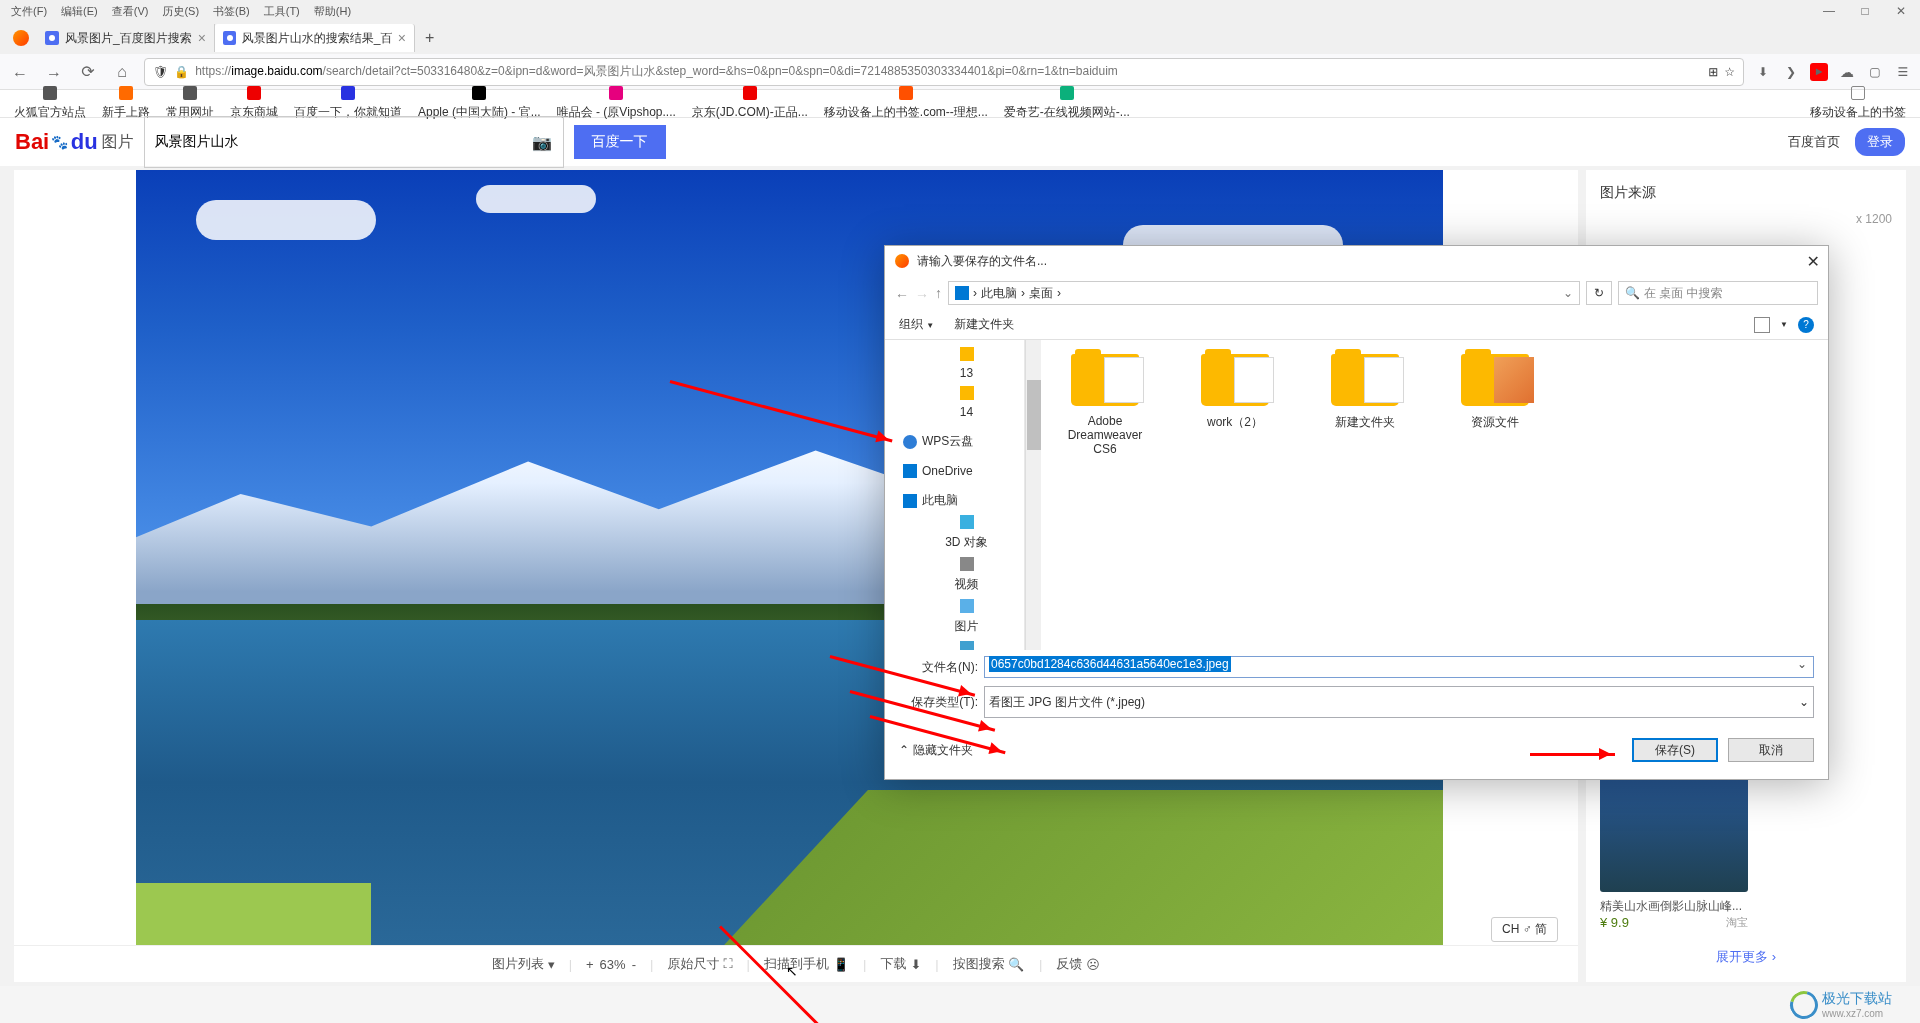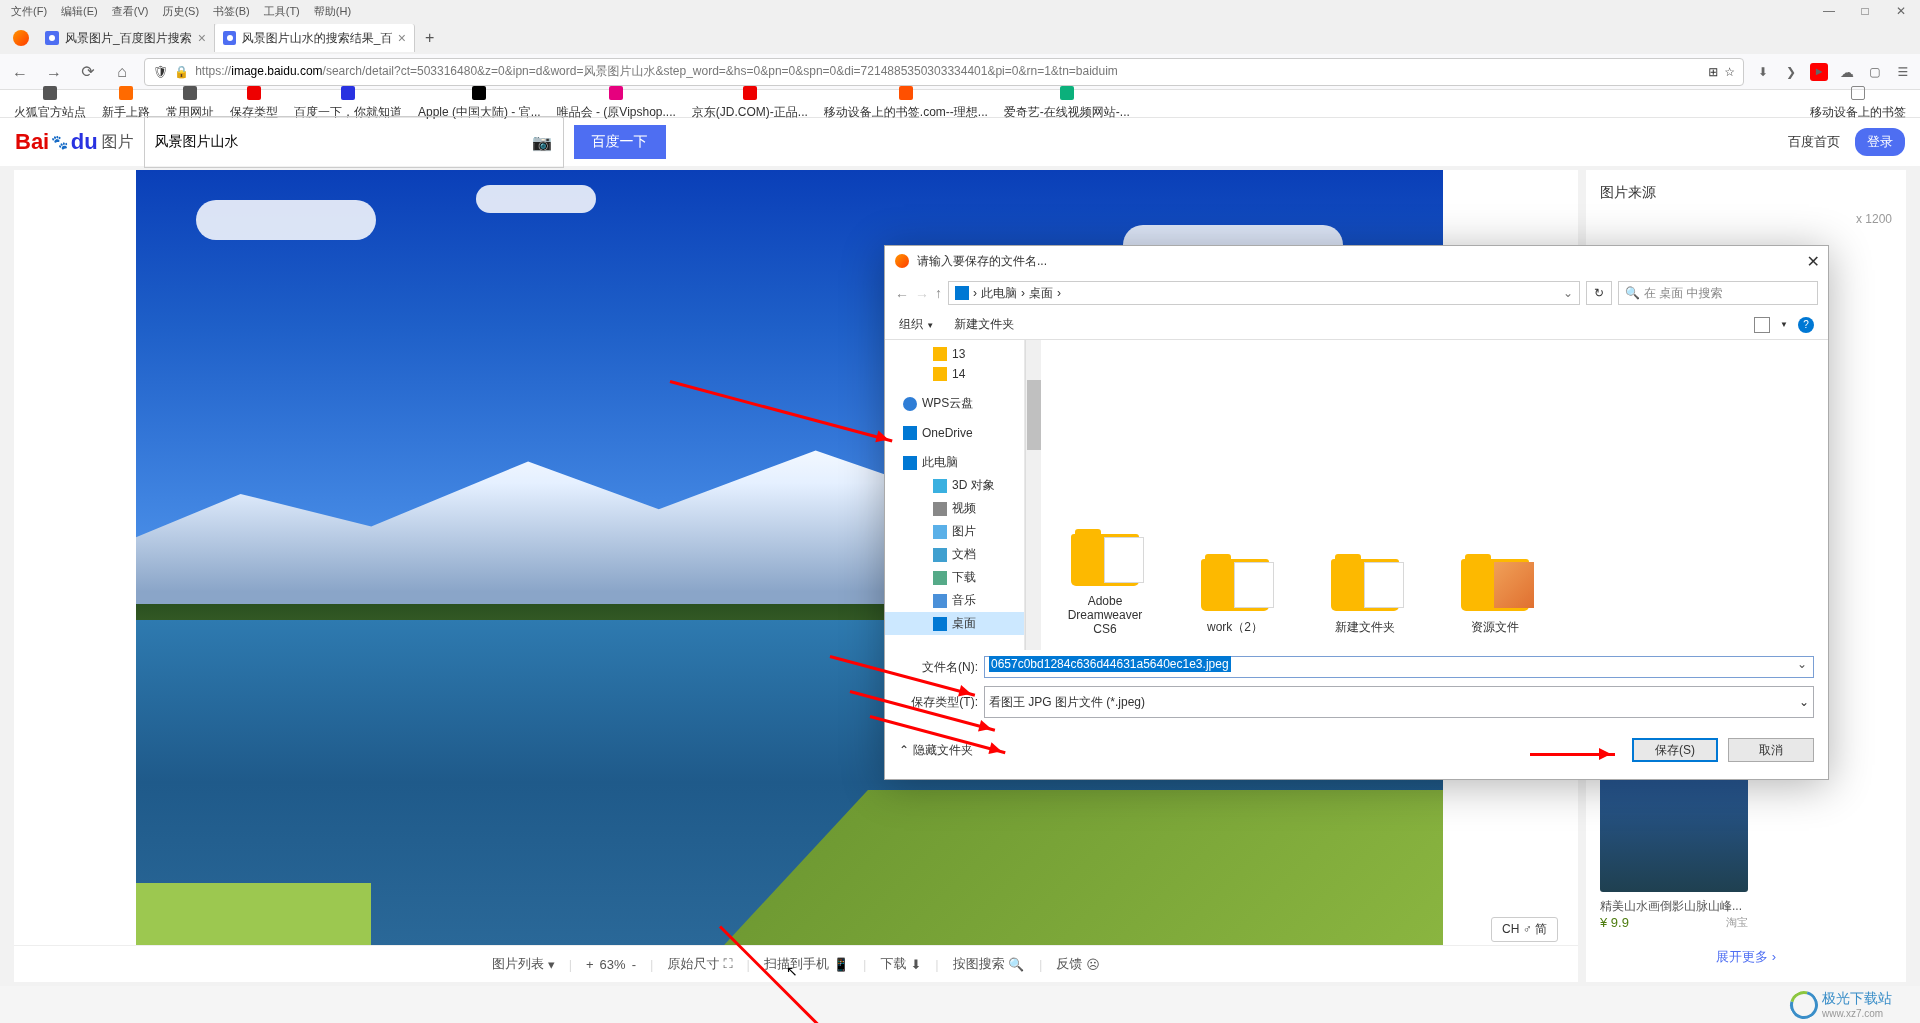--- a/index.html
+++ b/index.html
@@ -93,37 +93,37 @@
 .pc-ico{width:14px;height:14px;background:#0078d4;}
 .refresh-btn{width:26px;height:24px;border:1px solid #ccc;display:flex;align-items:center;justify-content:center;}
 .search-path{width:200px;height:24px;border:1px solid #ccc;padding:0 6px;font-size:12px;color:#888;display:flex;align-items:center;gap:4px;}
 .dlg-toolbar{height:30px;border-bottom:1px solid #e0e0e0;display:flex;align-items:center;padding:0 14px;gap:20px;font-size:12px;position:relative;}
 .dlg-toolbar .right{position:absolute;right:14px;display:flex;gap:10px;align-items:center;}
 .view-ico{width:16px;height:16px;border:1px solid #888;}
 .help-ico{width:16px;height:16px;background:#0078d4;color:#fff;border-radius:50%;font-size:10px;display:flex;align-items:center;justify-content:center;}
 .dlg-body{display:flex;height:310px;}
 .tree{width:140px;border-right:1px solid #e8e8e8;padding:4px 0;overflow:hidden;font-size:12px;}
 .tree-item{display:flex;align-items:center;gap:5px;padding:3px 6px 3px 18px;}
-.tree-item.sub{padding-left:48px;}
+.tree-item.sub{padding-left:30px;flex-direction:column;}
 .tree-item.sel{background:#cce8ff;}
 .fico{width:14px;height:14px;display:inline-block;}
 .f-folder{background:#fdb900;}
 .f-wps{background:#2e7dd6;border-radius:50%;}
 .f-od{background:#0078d4;}
 .f-pc{background:#0078d4;}
 .f-3d{background:#3ab0e0;}
 .f-vid{background:#888;}
 .f-pic{background:#5ab0e8;}
 .f-doc{background:#40a0d0;}
 .f-dl{background:#5a8;}
 .f-mus{background:#4a90d9;}
 .f-desk{background:#0078d4;}
 .scrollbar{width:16px;background:#f0f0f0;border-left:1px solid #ddd;height:310px;position:relative;}
 .scrollbar .thumb{position:absolute;top:40px;width:14px;left:1px;height:70px;background:#c0c0c0;}
-.filegrid{flex:1;padding:14px;display:flex;gap:30px;align-items:flex-end;}
+.filegrid{flex:1;padding:14px;display:flex;gap:30px;align-items:flex-start;}
 .folder-item{text-align:center;font-size:12px;width:100px;}
 .folder-ico{width:68px;height:52px;margin:0 auto 8px;position:relative;}
 .folder-back{position:absolute;inset:0;background:#fdb900;border-radius:3px 3px 5px 5px;}
 .folder-tab{position:absolute;top:-5px;left:4px;width:26px;height:8px;background:#fdb900;border-radius:3px 3px 0 0;}
 .folder-paper{position:absolute;top:3px;right:-5px;width:40px;height:46px;background:#fff;border:1px solid #d8d8d8;}
 .folder-ico.res .folder-paper{background:linear-gradient(135deg,#f0a058,#e07030);border:none;}
 .dlg-fields{padding:6px 14px;}
 .field-row{display:flex;align-items:center;margin-bottom:8px;}
 .field-label{width:85px;text-align:right;font-size:12px;padding-right:6px;}
 .field-input{flex:1;height:22px;border:1px solid #7a9fd4;padding:0 4px;font-size:12px;background:#fff;}
@@ -206,21 +206,21 @@
   <div class="bm">
       <span class="bm-ico" style="background:#ff6a00"></span>
       <span>新手上路</span>
     </div>
   <div class="bm">
       <span class="bm-ico" style="background:#555"></span>
       <span>常用网址</span>
     </div>
   <div class="bm">
       <span class="bm-ico" style="background:#e00"></span>
-      <span>保存类型</span>
+      <span>京东商城</span>
     </div>
   <div class="bm">
       <span class="bm-ico" style="background:#2932e1"></span>
       <span>百度一下，你就知道</span>
     </div>
   <div class="bm">
       <span class="bm-ico" style="background:#000"></span>
       <span>Apple (中国大陆) - 官...</span>
     </div>
   <div class="bm">

